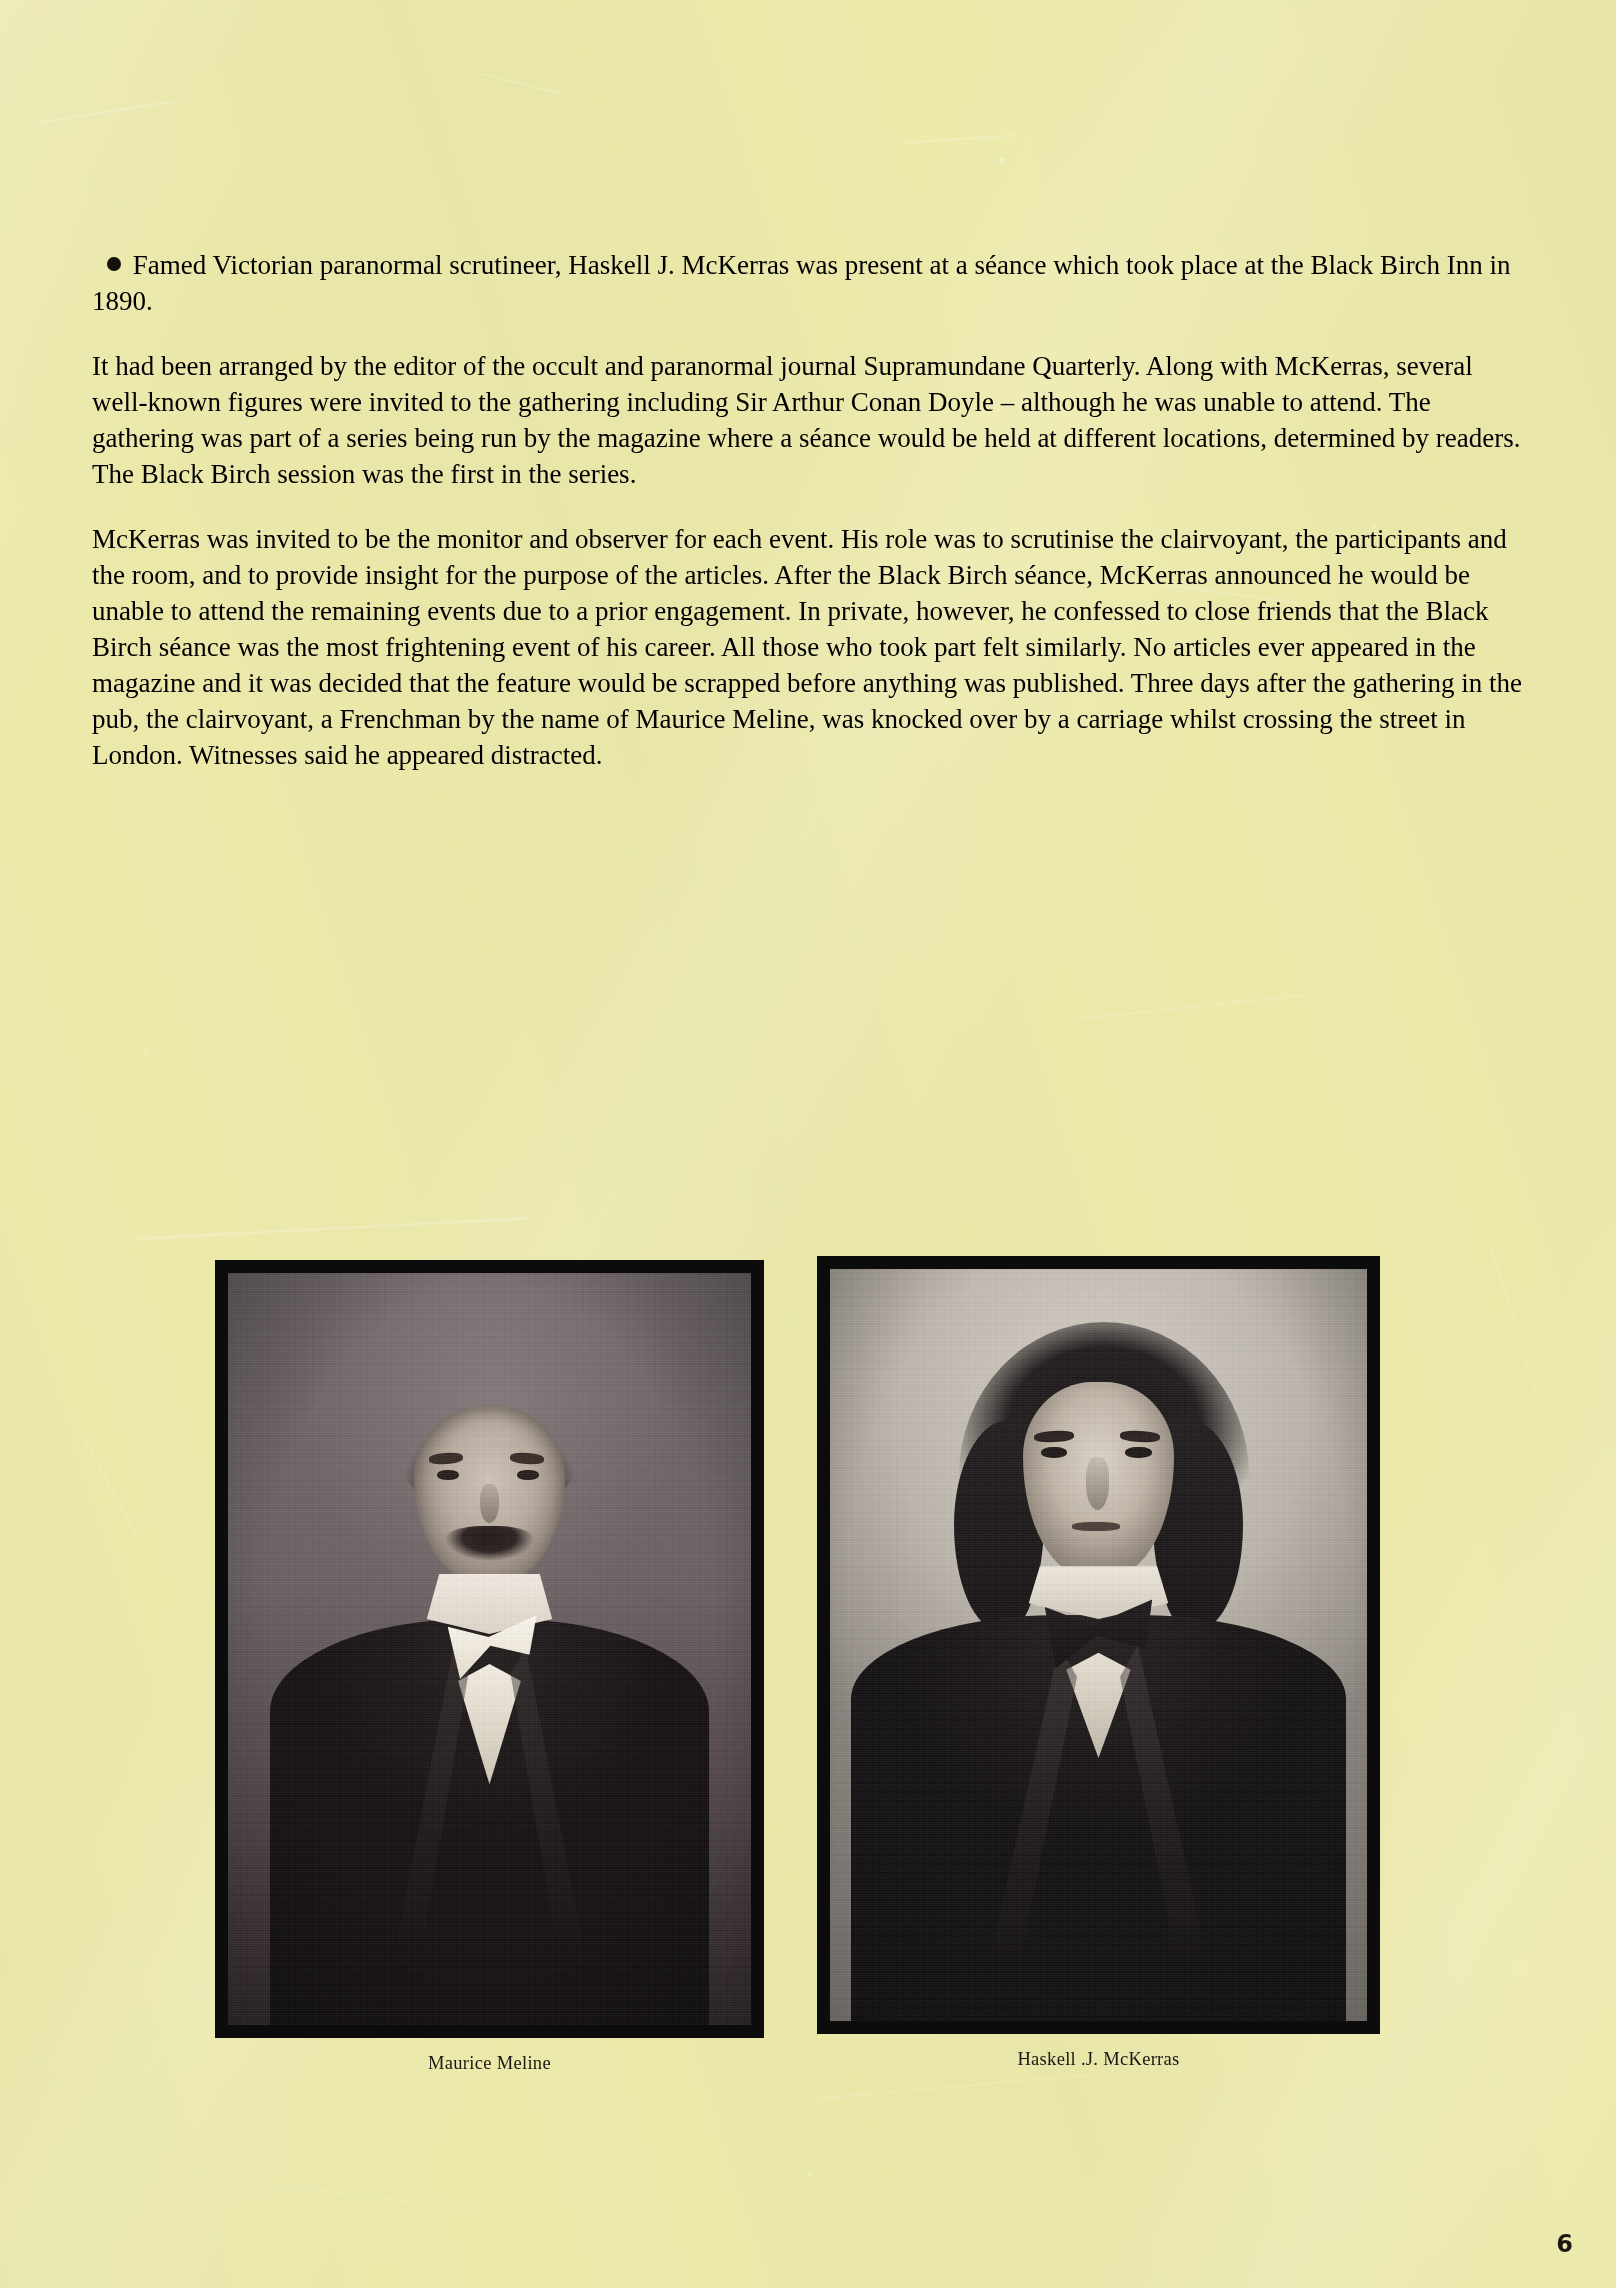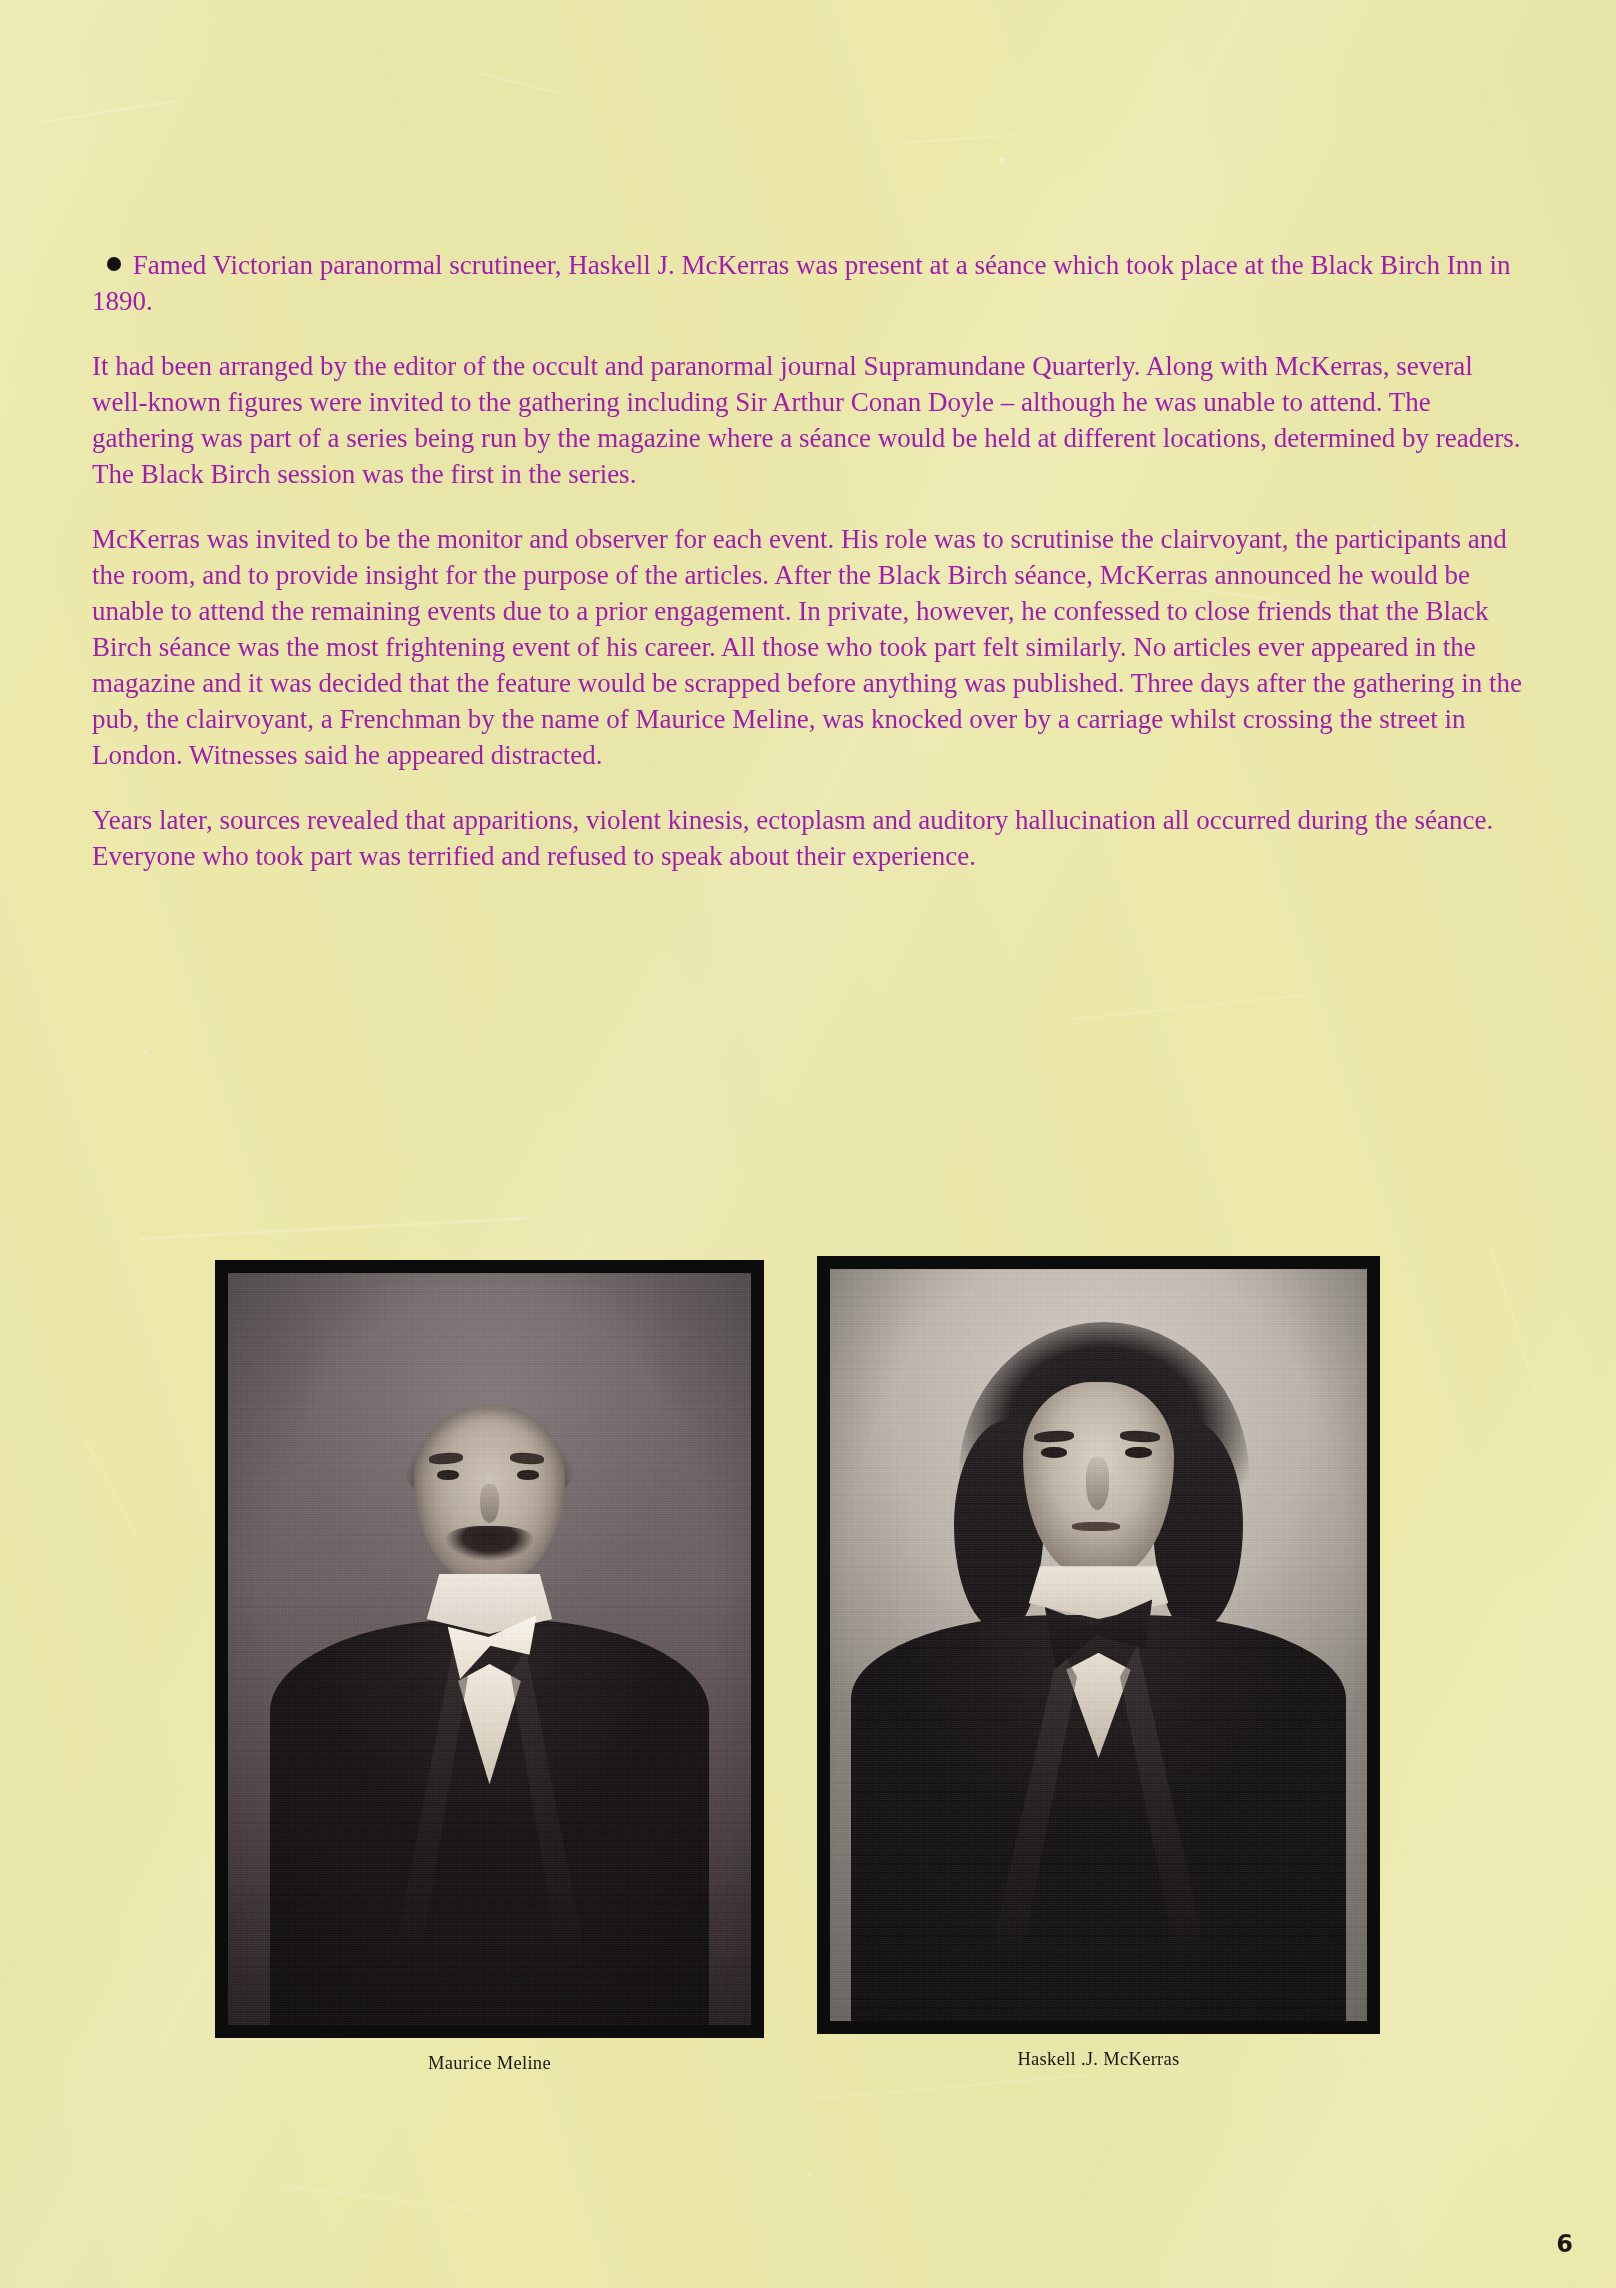--- a/index.html
+++ b/index.html
@@ -58,21 +58,21 @@
     letter-spacing: -0.9px;
     color: #161616;
     line-height: 1;
   }
 
   .body-col {
     position: absolute;
     left: 92px;
     top: 247px;
     width: 1432px;
-    color: #a21caf;
+    color: #000000;
     font-size: 27px;
     line-height: 1.335;
   }
 
   .body-col p {
     margin: 0 0 29px 0;
     text-align: left;
   }
 
   .body-col p.first {
@@ -353,23 +353,20 @@
     </p>
 
     <p>
       <span>It had been arranged by the editor of the occult and paranormal journal Supramundane Quarterly. Along with McKerras, several well-known figures were invited to the gathering including Sir Arthur Conan Doyle – although he was unable to attend. The gathering was part of a series being run by the magazine where a séance would be held at different locations, determined by readers. The Black Birch session was the first in the series.</span>
     </p>
 
     <p>
       <span>McKerras was invited to be the monitor and observer for each event. His role was to scrutinise the clairvoyant, the participants and the room, and to provide insight for the purpose of the articles. After the Black Birch séance, McKerras announced he would be unable to attend the remaining events due to a prior engagement. In private, however, he confessed to close friends that the Black Birch séance was the most frightening event of his career. All those who took part felt similarly. No articles ever appeared in the magazine and it was decided that the feature would be scrapped before anything was published. Three days after the gathering in the pub, the clairvoyant, a Frenchman by the name of Maurice Meline, was knocked over by a carriage whilst crossing the street in London. Witnesses said he appeared distracted.</span>
     </p>
 
-    <p>
-      <span>Years later, sources revealed that apparitions, violent kinesis, ectoplasm and auditory hallucination all occurred during the séance. Everyone who took part was terrified and refused to speak about their experience.</span>
-    </p>
 
   </div>
 
   <div class="photos">
 
     <div class="photo-block" id="photo-left" style="left:215px; top:0;">
       <div class="photo-frame">
         <div class="photo-inner">
           <div class="pA">
             <div class="hair"></div>

